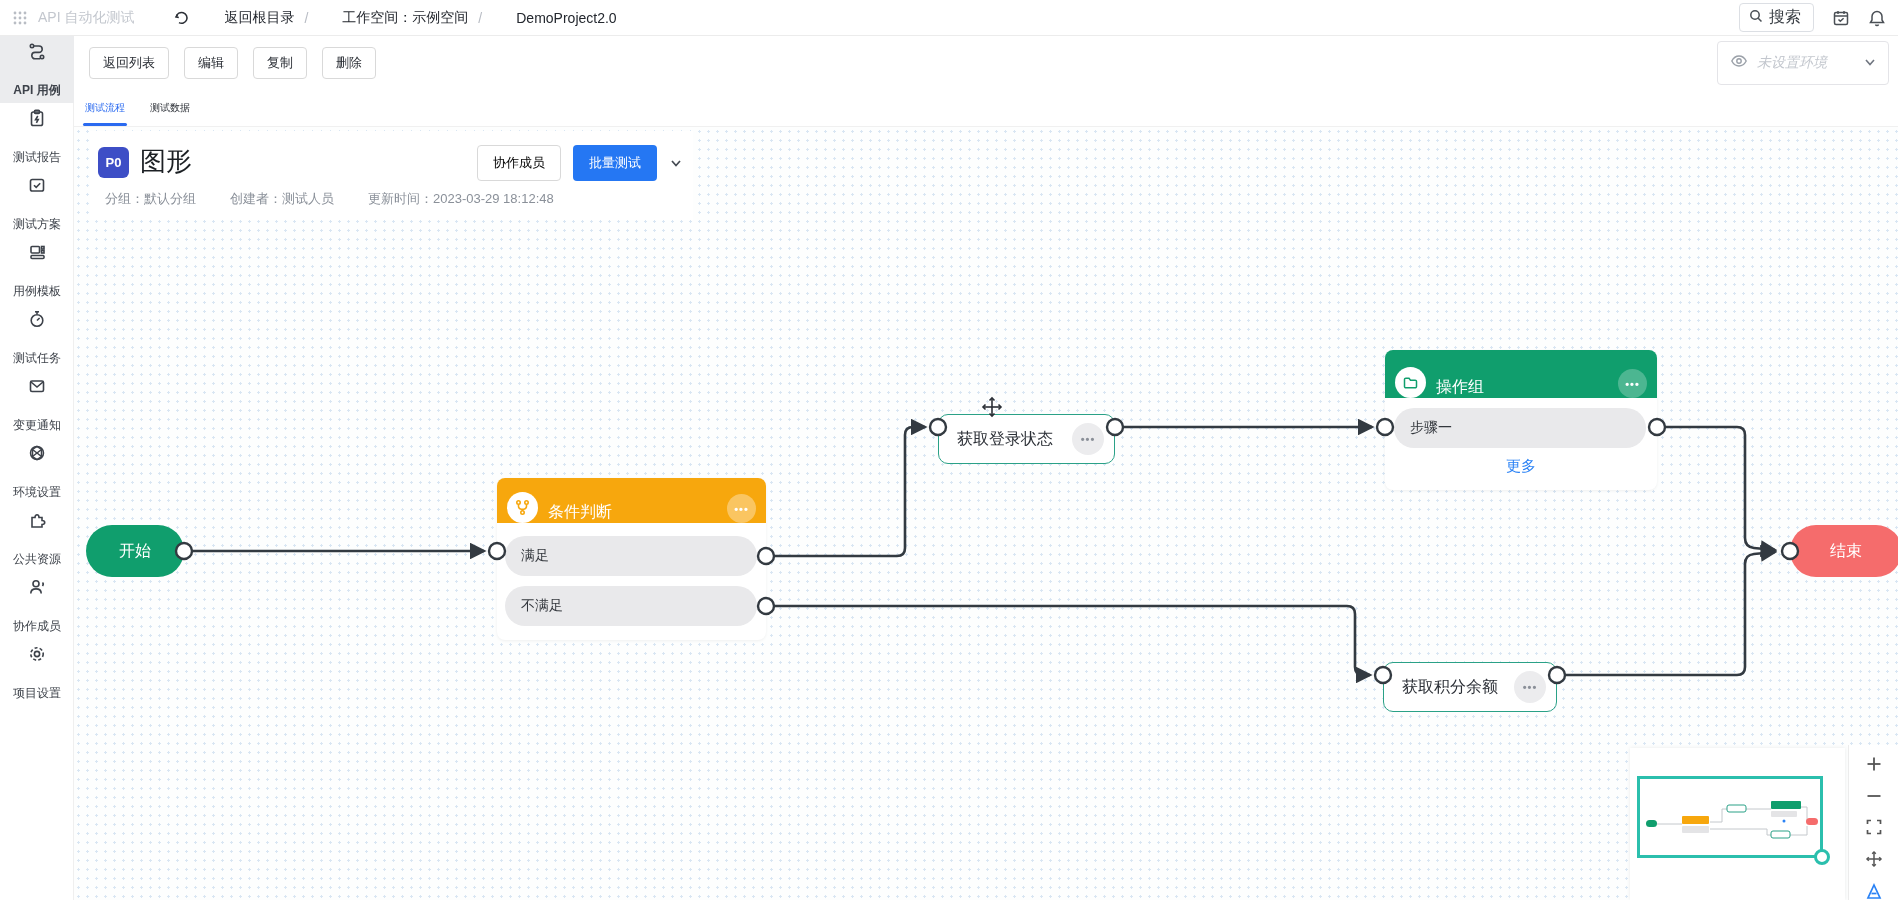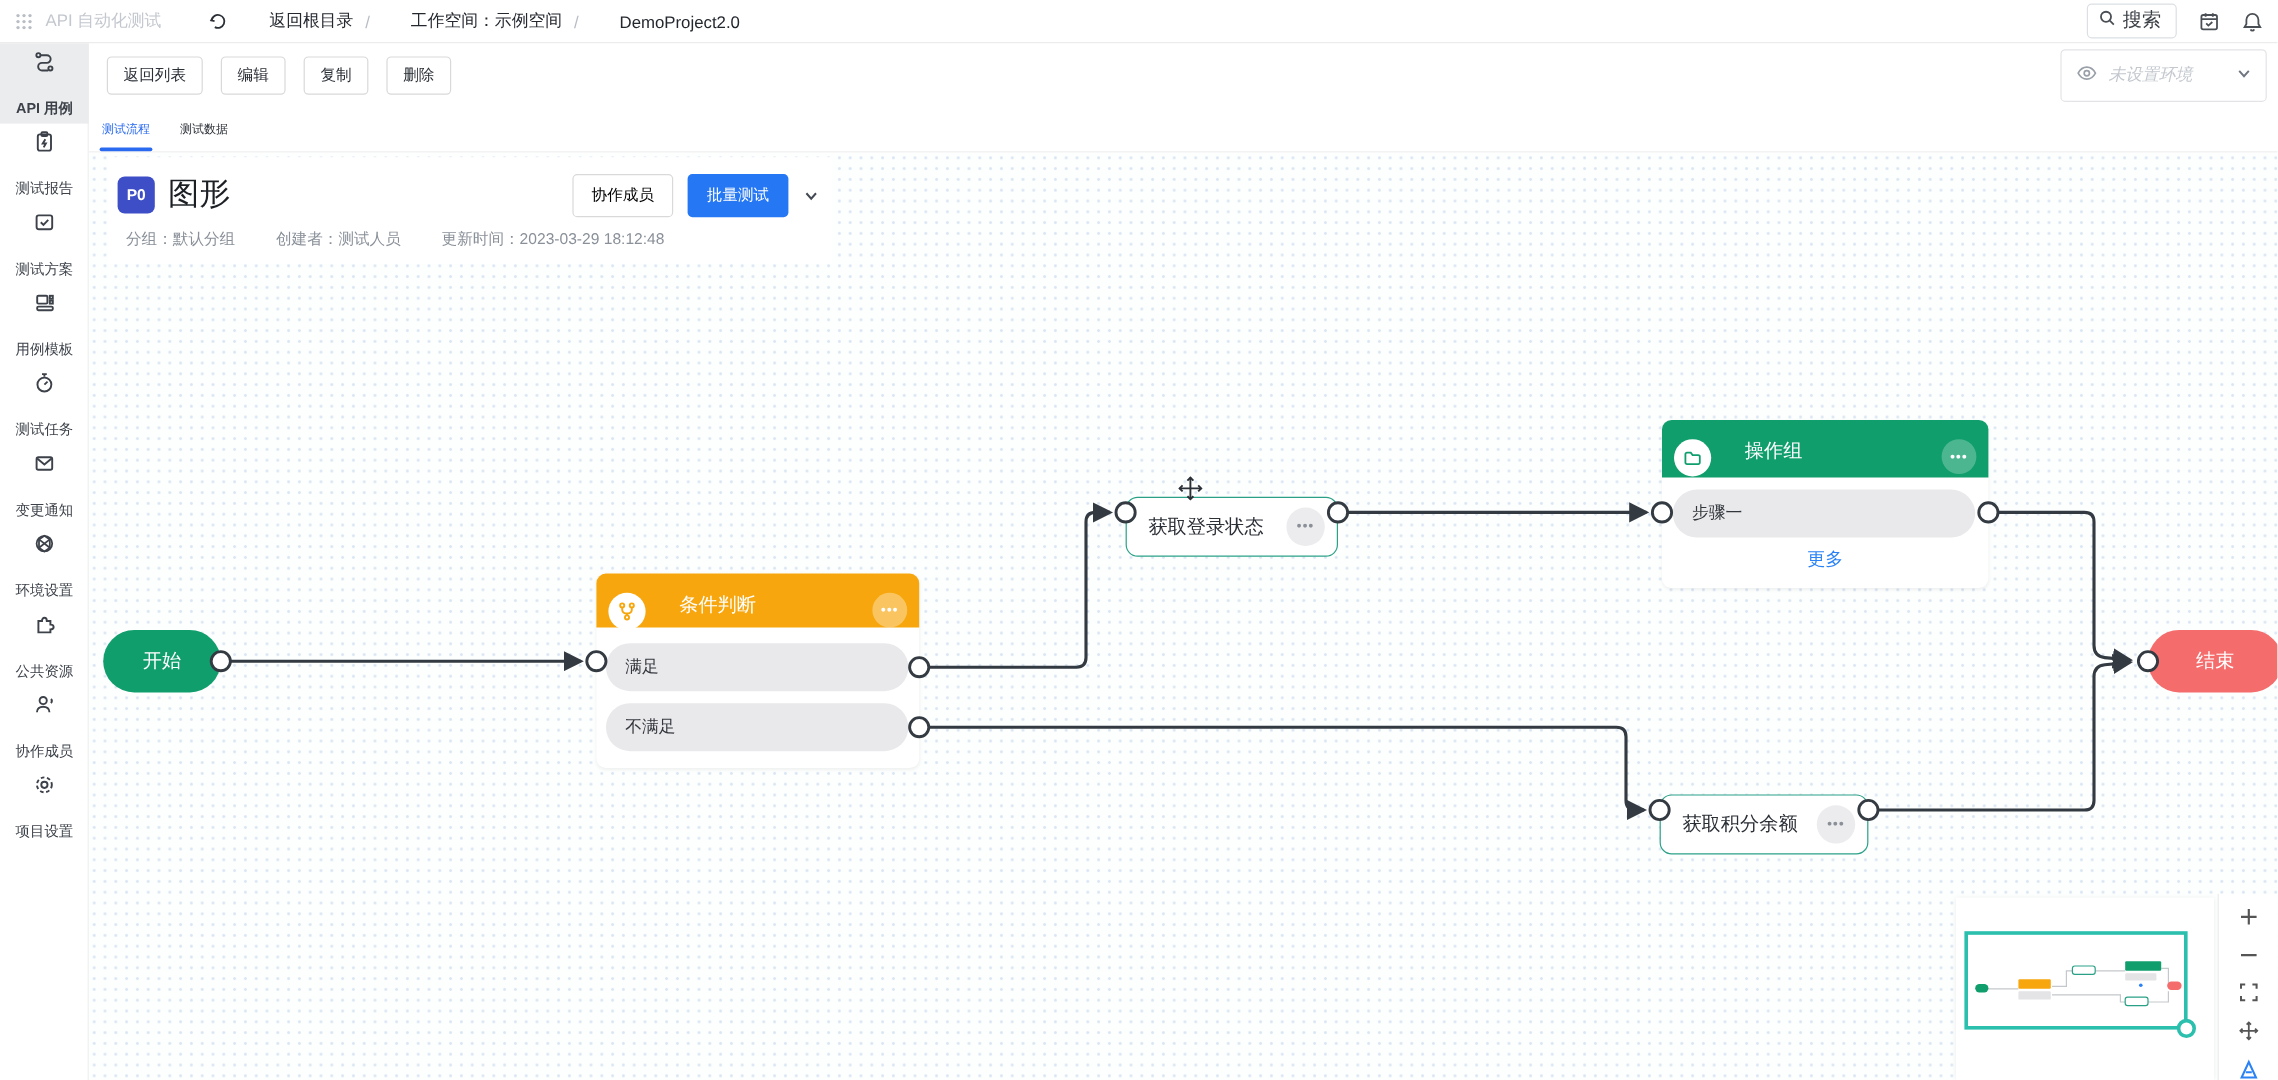--- a/index.html
+++ b/index.html
@@ -63,22 +63,22 @@
   .batch-caret { cursor:pointer; color:#555; display:flex; }
 
   
   .node-pill { position:absolute; height:52px; border-radius:26px; display:flex; align-items:center;
                justify-content:center; color:#fff; font-size:16px; cursor:move; z-index:3; }
   .pill-start { left:12px; top:398px; width:98px; background:#109e6d; }
   .pill-end { left:1716px; top:398px; width:112px; background:#f56c6c; }
 
   .cond-node { position:absolute; left:423px; top:351px; width:269px; height:162px; background:#fff;
                border-radius:8px; z-index:3; cursor:move; box-shadow:0 1px 3px rgba(0,0,0,.06); }
-  .node-header { height:45px; border-radius:8px 8px 0 0; display:flex; align-items:flex-start; padding:16px 10px;
-                 color:#fff; font-size:16px; gap:28px; }
+  .node-header { height:45px; border-radius:8px 8px 0 0; display:flex; align-items:flex-end; padding:0 10px;
+                 color:#fff; font-size:16px; gap:10px; }
   .cond-node .node-header { background:#f7a70d; }
   .hicon-circle { width:31px; height:31px; border-radius:50%; background:#fff; display:flex;
                   align-items:center; justify-content:center; flex:none; }
   .dots-btn { margin-left:auto; width:29px; height:29px; border-radius:50%; display:flex; align-items:center;
               justify-content:center; cursor:pointer; color:#fff; font-weight:bold; letter-spacing:1px; font-size:11px; }
   .cond-node .dots-btn { background:rgba(255,255,255,.35); }
   .row-pill { margin:0 9px 10px 8px; height:40px; background:#e9e9eb; border-radius:20px; display:flex;
               align-items:center; padding:0 16px; font-size:14px; color:#33373d; cursor:pointer; }
   .cond-body { padding-top:13px; }
 

